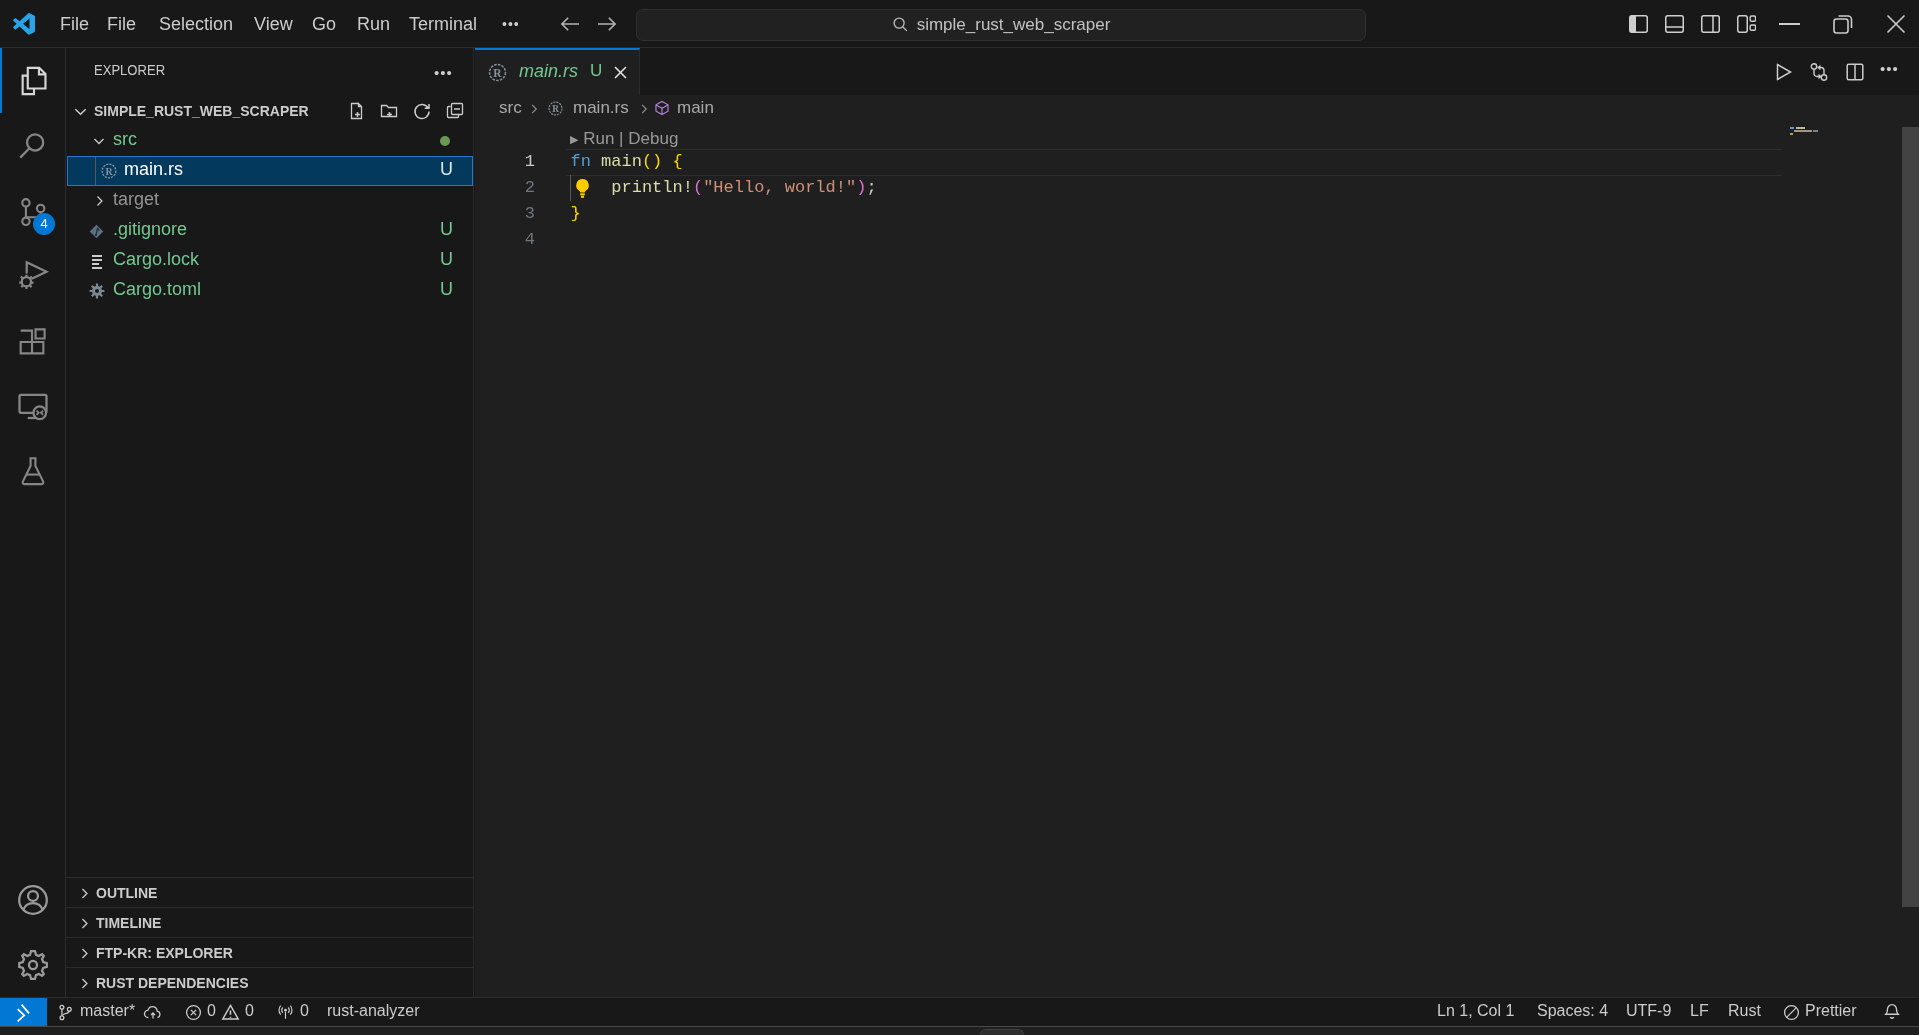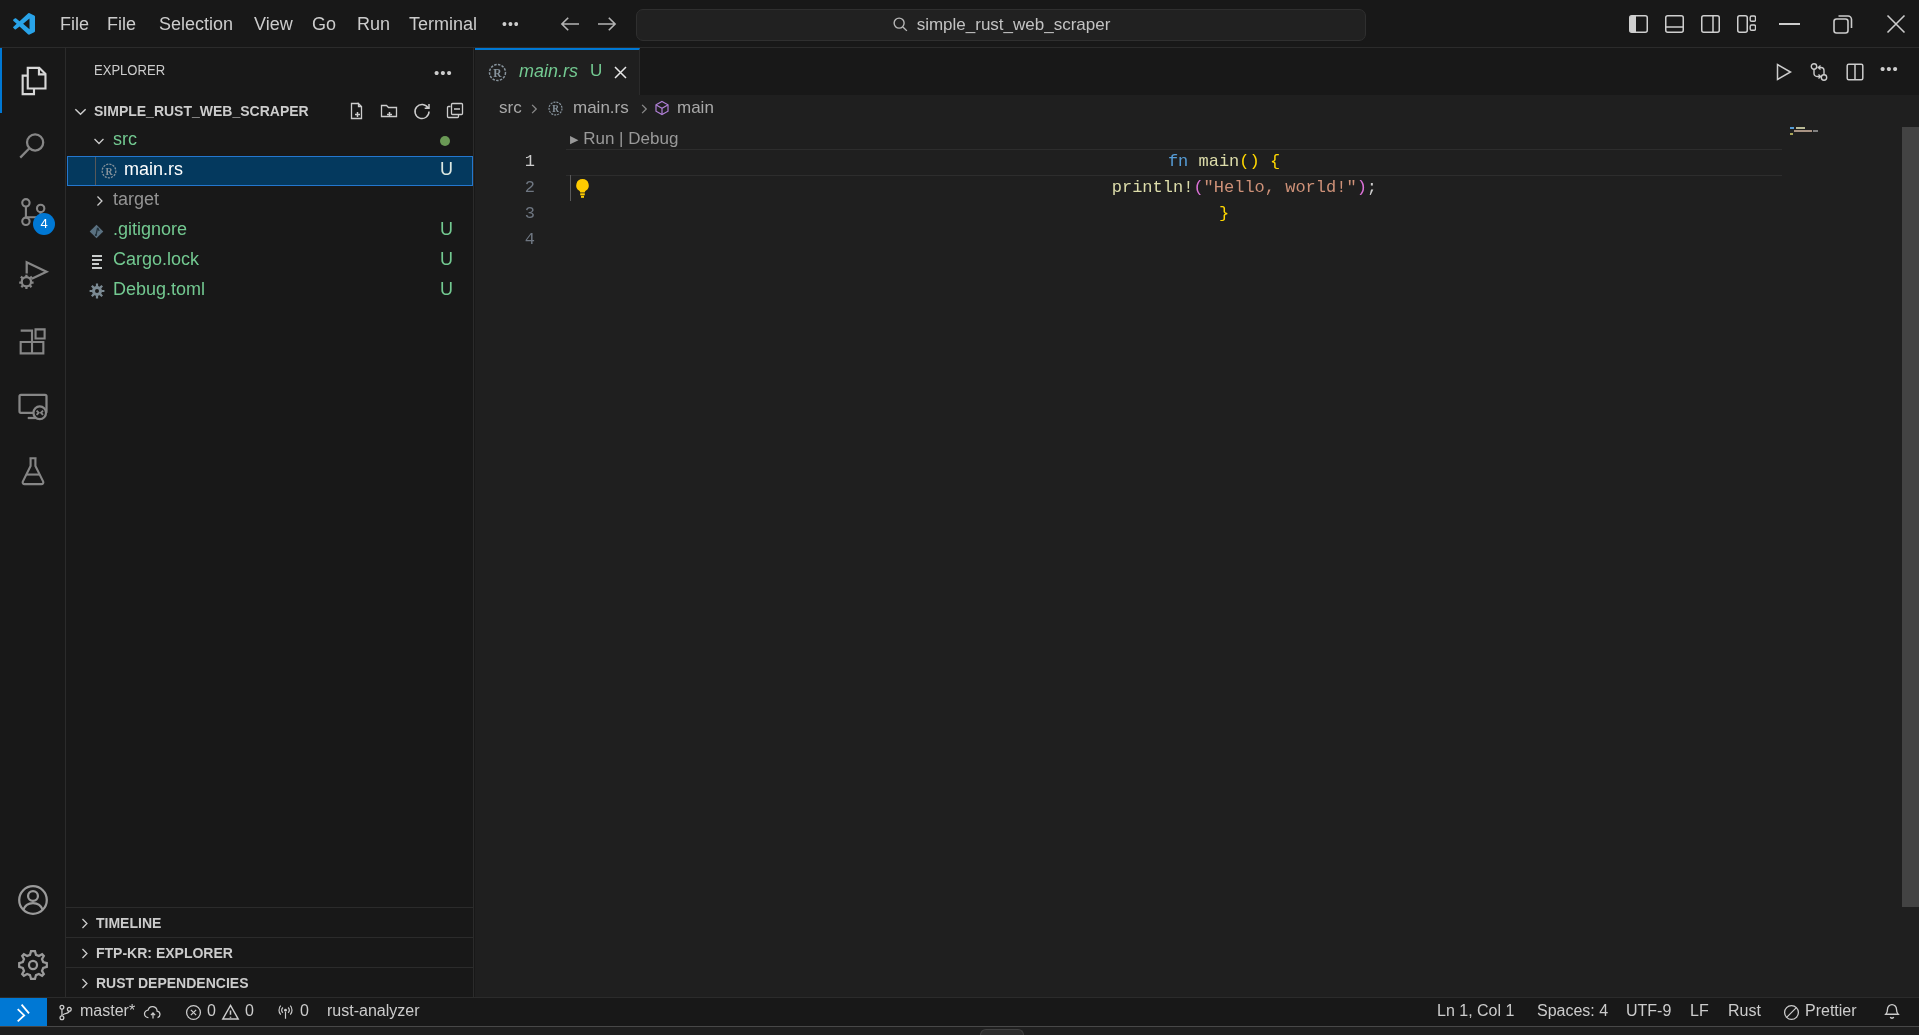--- a/index.html
+++ b/index.html
@@ -19,21 +19,21 @@
   
   #sidebar { position:absolute; left:66px; top:48px; width:408px; height:949px; background:#181818; border-right:1px solid #2b2b2b; }
   .row { position:absolute; left:0; width:408px; height:30px; font-size:18px; }
   .sechead { font-weight:bold; font-size:14px; color:#cccccc; }
 
   
   #editor { position:absolute; left:475px; top:48px; width:1444px; height:949px; background:#1f1f1f; }
   #tabbar { position:absolute; left:0; top:0; width:1444px; height:47px; background:#181818; }
   #tab1 { position:absolute; left:0; top:0; width:165px; height:47px; background:#1f1f1f; border-top:2px solid #0078d4; border-right:1px solid #2b2b2b; }
   #breadcrumb { position:absolute; left:0; top:47px; width:1444px; height:27px; background:#1f1f1f; color:#a9a9a9; font-size:17px; }
-  .codeline { position:absolute; left:0; width:1307px; height:26px; line-height:26px; font-family:"Liberation Mono", monospace; font-size:17px; white-space:pre;text-align:center; }
+  .codeline { position:absolute; left:0; width:1307px; height:26px; line-height:26px; font-family:"Liberation Mono", monospace; font-size:17px; white-space:pre; }
   .lnum { position:absolute; width:60px; text-align:right; height:26px; line-height:26px; font-family:"Liberation Mono", monospace; font-size:17px; color:#6e7681; }
 
   
   #statusbar { position:absolute; left:0; top:997px; width:1919px; height:30px; background:#181818; border-top:1px solid #2b2b2b; font-size:16px; color:#cccccc; }
   #bottomstrip { position:absolute; left:0; top:1026px; width:1919px; height:9px; background:#1f1f1f; border-top:1px solid #484848; }
 </style>
 </head>
 <body>
 
 <div id="titlebar">
@@ -250,24 +250,30 @@
   <div class="row" style="top:228px; color:#73c991;">
     <svg class="abs" style="left:23px; top:7px;" width="16" height="16" viewBox="0 0 16 16">
         <g fill="#7b8a93">
           <circle cx="8" cy="8" r="5"></circle>
           <g stroke="#7b8a93" stroke-width="2.2">
             <path d="M8 0.6v3M8 12.4v3M0.6 8h3M12.4 8h3M2.8 2.8l2.1 2.1M11.1 11.1l2.1 2.1M13.2 2.8l-2.1 2.1M4.9 11.1l-2.1 2.1"></path>
           </g>
         </g>
         <circle cx="8" cy="8" r="2" fill="#181818"></circle>
       </svg>
-    <span class="abs" style="left:47px; top:3px;">Debug.toml</span>
+    <span class="abs" style="left:47px; top:3px;">Cargo.toml</span>
     <span class="abs" style="left:374px; top:3px;">U</span>
   </div>
 
+  <div class="row sechead" style="top:829px; height:30px; line-height:30px; border-top:1px solid #2b2b2b;">
+    <svg class="abs" style="left:12px; top:9px;" width="13" height="13" viewBox="0 0 16 16">
+        <path fill="none" stroke="#cccccc" stroke-width="1.6" d="m5.5 2.5 5.5 5.5-5.5 5.5"></path>
+      </svg>
+    <span class="abs" style="left:30px;">OUTLINE</span>
+  </div>
   <div class="row sechead" style="top:859px; height:30px; line-height:30px; border-top:1px solid #2b2b2b;">
     <svg class="abs" style="left:12px; top:9px;" width="13" height="13" viewBox="0 0 16 16">
         <path fill="none" stroke="#cccccc" stroke-width="1.6" d="m5.5 2.5 5.5 5.5-5.5 5.5"></path>
       </svg>
     <span class="abs" style="left:30px;">TIMELINE</span>
   </div>
   <div class="row sechead" style="top:919px; height:30px; line-height:30px; border-top:1px solid #2b2b2b;">
     <svg class="abs" style="left:12px; top:9px;" width="13" height="13" viewBox="0 0 16 16">
         <path fill="none" stroke="#cccccc" stroke-width="1.6" d="m5.5 2.5 5.5 5.5-5.5 5.5"></path>
       </svg>

